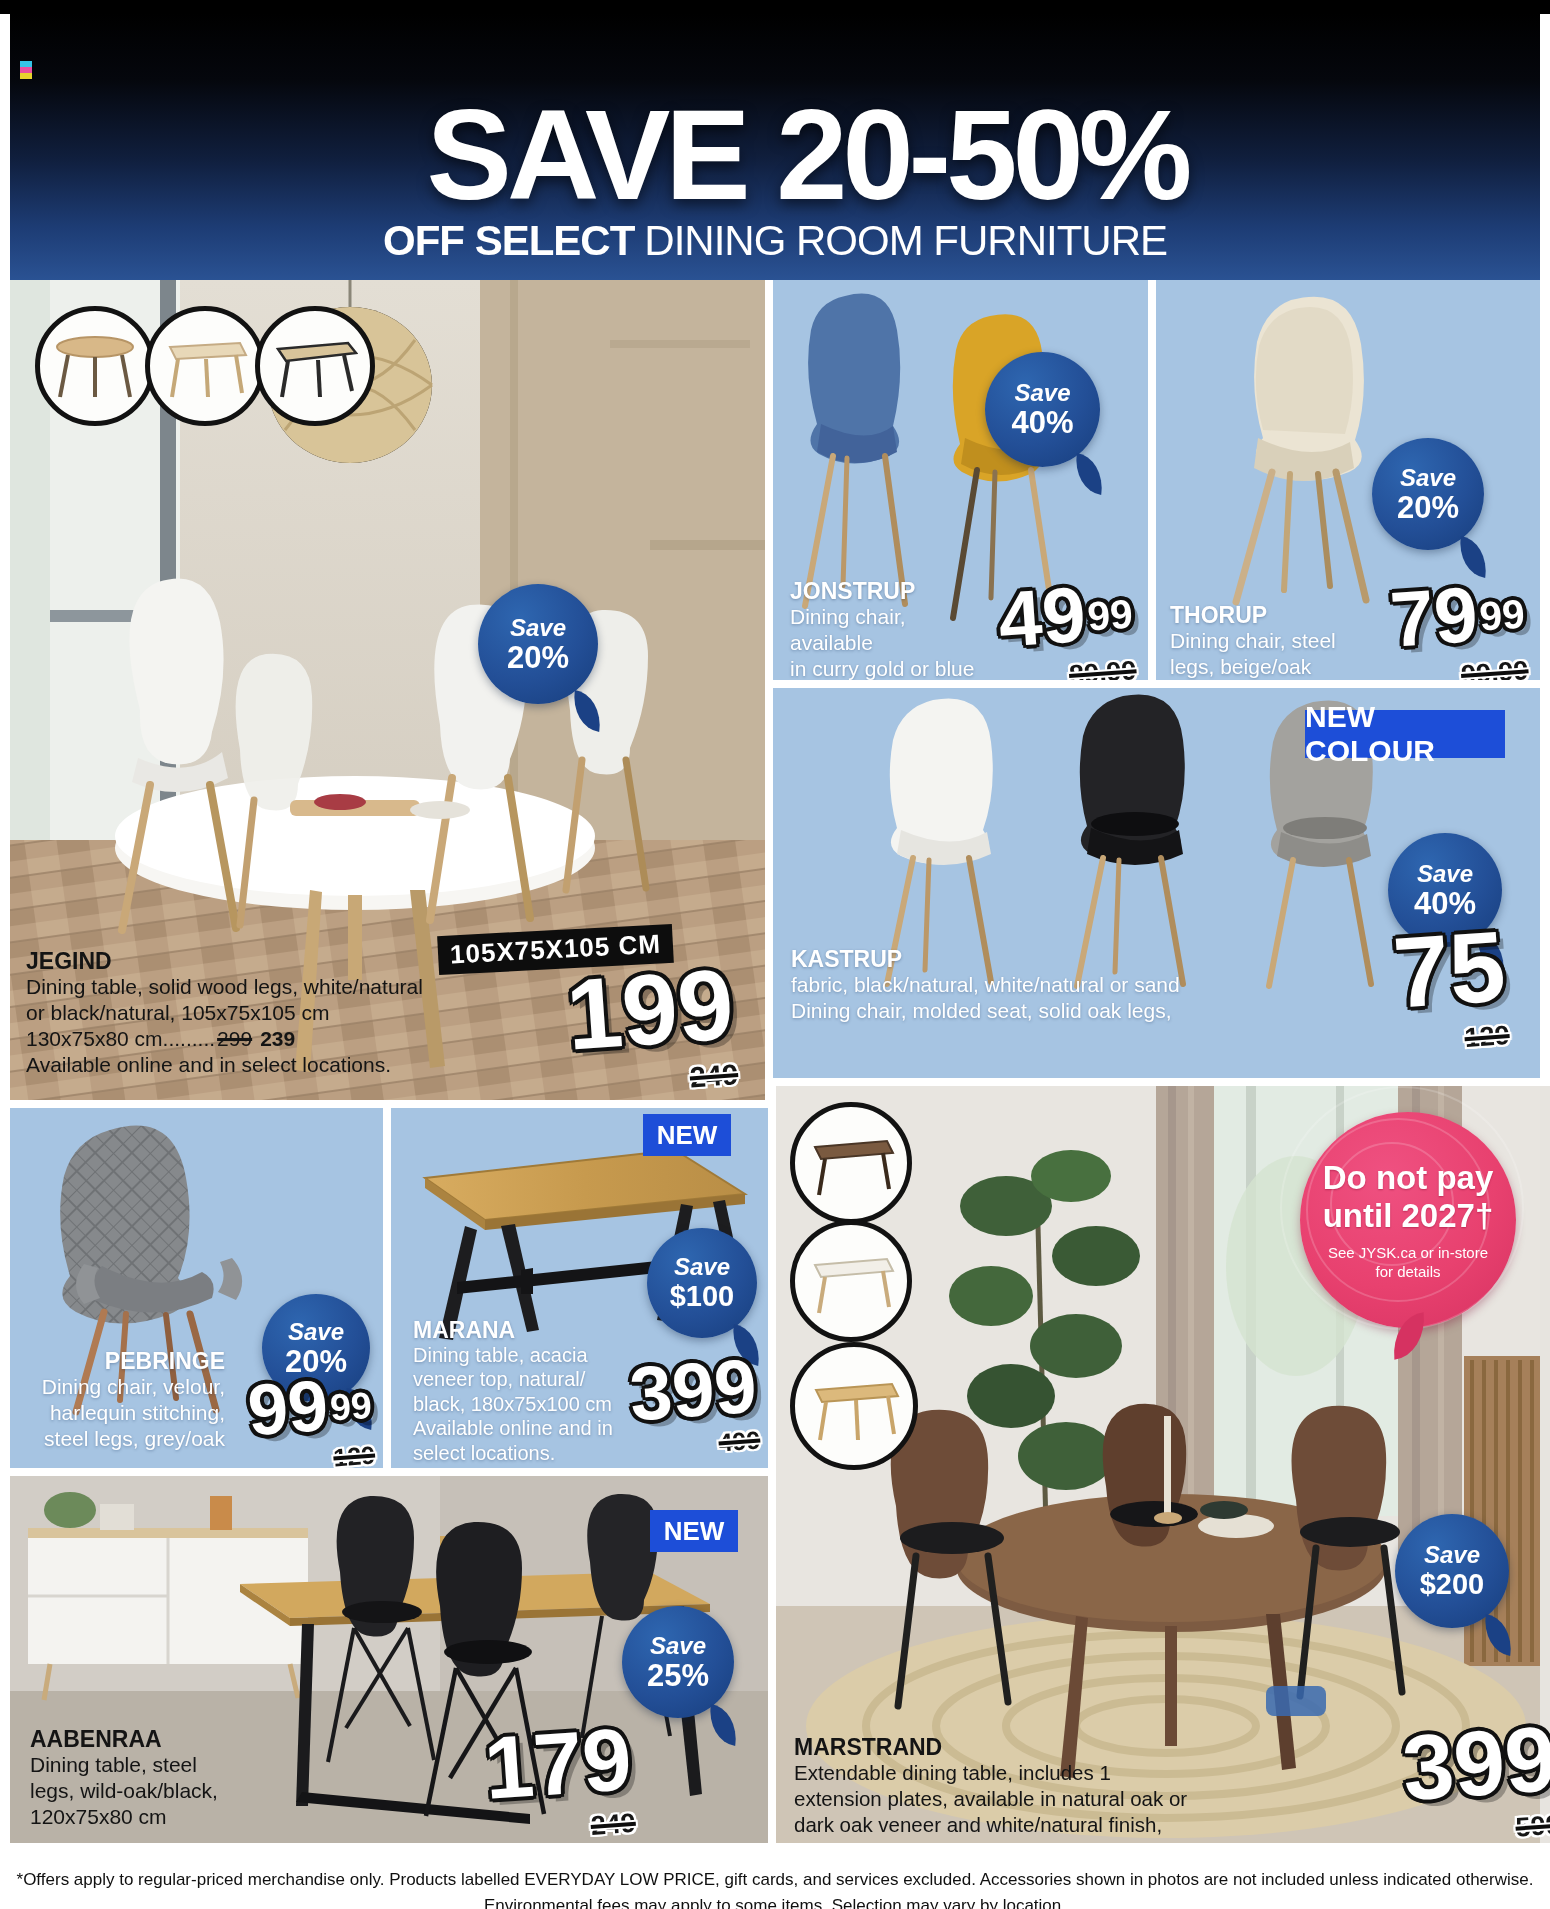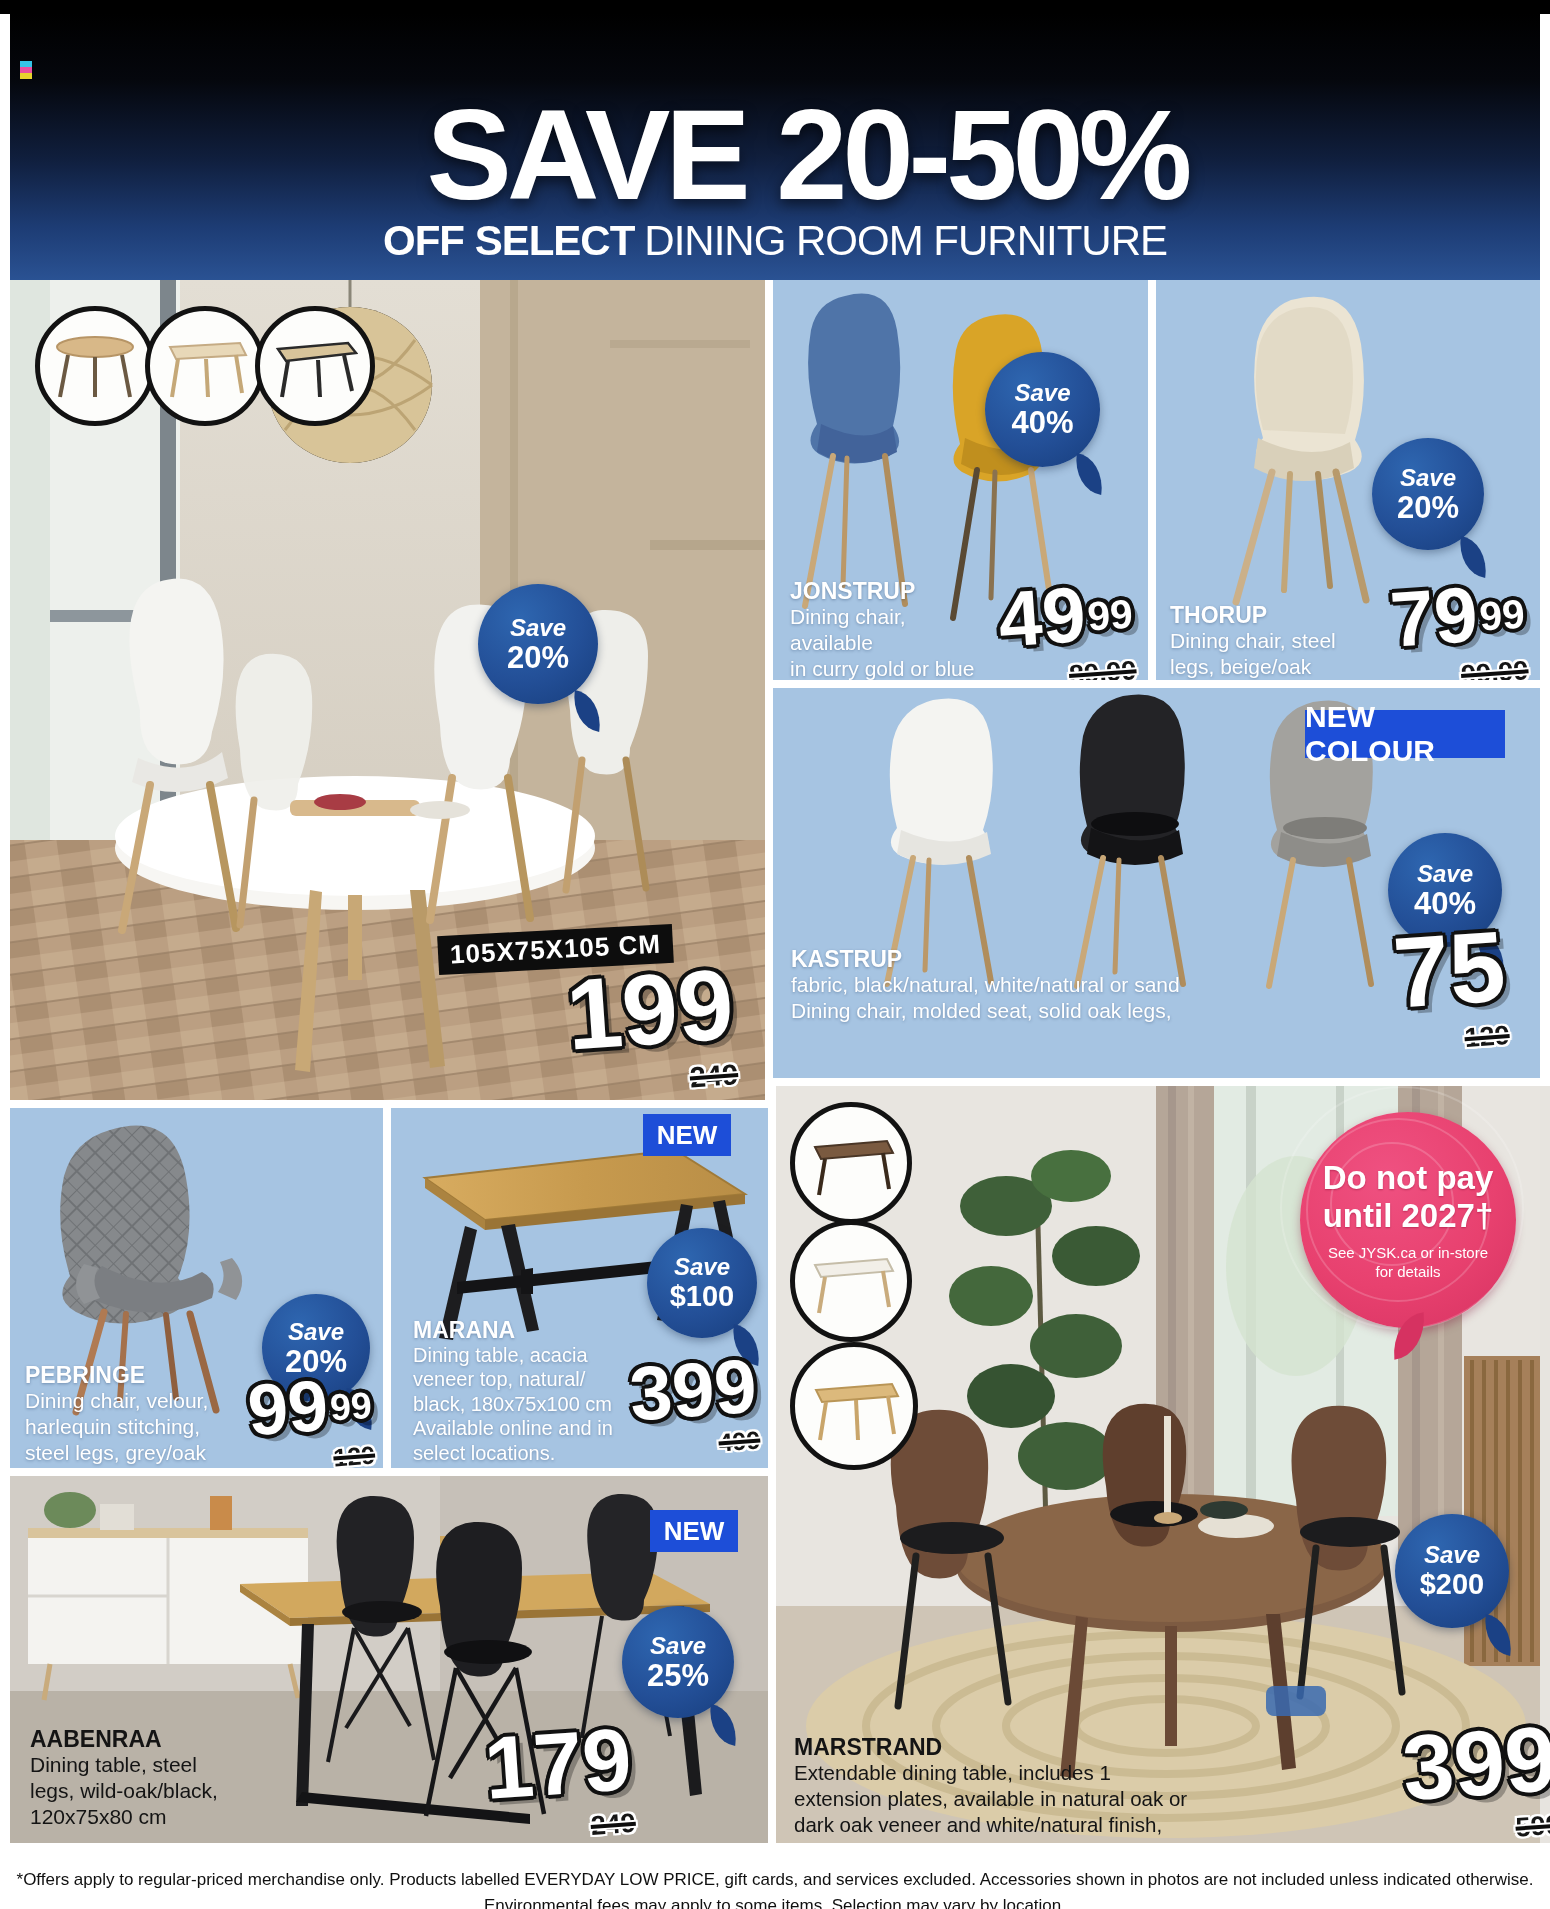--- a/index.html
+++ b/index.html
@@ -189,20 +189,29 @@
 
     <div class="abs size-label" style="left:428px;top:650px;">105X75X105 CM</div>
 
     <div class="abs price-block" style="right:30px;top:684px;">
       <div class="p-now" style="font-size:100px;">
         <span>199</span>
       </div>
       <div class="p-old" style="font-size:29px;">249</div>
     </div>
 
+    <div class="abs pdesc-d" style="left:16px;top:668px;width:420px;">
+      <div class="pname">JEGIND</div>
+      <div>Dining table, solid wood legs, white/natural</div>
+      <div>or black/natural, 105x75x105 cm</div>
+      <div>
+        <span>130x75x80 cm.........</span><span class="strike-old">299</span><b>239</b>
+      </div>
+      <div>Available online and in select locations.</div>
+    </div>
   </div>
 
   <div class="abs panel" style="left:773px;top:280px;width:375px;height:400px;">
     <svg class="abs" style="left:12px;top:6px;" width="330" height="340" viewBox="0 0 330 340">
       <g>
         <path d="M60,10 q44,-12 52,34 q8,46 -4,96 q14,20 -4,30 q-38,16 -70,-2 q-16,-10 -2,-30 q-14,-50 -6,-94 q6,-28 34,-34 z" fill="#4f74a8"></path>
         <path d="M36,138 q46,22 72,2 l4,26 q-40,22 -80,0 z" fill="#42639a"></path>
         <line x1="48" y1="170" x2="20" y2="320" stroke="#c9a878" stroke-width="6" stroke-linecap="round"></line>
         <line x1="100" y1="170" x2="120" y2="318" stroke="#b08d5c" stroke-width="6" stroke-linecap="round"></line>
         <line x1="62" y1="172" x2="58" y2="300" stroke="#bb9868" stroke-width="5" stroke-linecap="round"></line>
@@ -322,21 +331,21 @@
       <line x1="64" y1="196" x2="36" y2="296" stroke="#b07a52" stroke-width="7" stroke-linecap="round"></line>
       <line x1="150" y1="198" x2="176" y2="294" stroke="#9a6844" stroke-width="7" stroke-linecap="round"></line>
       <line x1="86" y1="198" x2="80" y2="284" stroke="#a5714b" stroke-width="6" stroke-linecap="round"></line>
       <line x1="126" y1="199" x2="136" y2="282" stroke="#8f5f3e" stroke-width="6" stroke-linecap="round"></line>
     </svg>
     <div class="abs bubble" style="left:252px;top:186px;width:108px;height:108px;">
       <span class="b-save">Save</span>
       <span class="b-amt">20%</span>
       <i class="b-tail"></i>
     </div>
-    <div class="abs pdesc-w" style="left:15px;top:254px;width:200px;">
+    <div class="abs pdesc-w" style="left:15px;top:240px;width:200px;text-align:right;">
       <div class="pname">PEBRINGE</div>
       <div>Dining chair, velour,</div>
       <div>harlequin stitching,</div>
       <div>steel legs, grey/oak</div>
     </div>
     <div class="abs price-block" style="right:10px;top:266px;">
       <div class="p-now" style="font-size:72px;">
         <span>99</span><sup>99</sup>
       </div>
       <div class="p-old" style="font-size:25px;margin-top:6px;">129</div>

